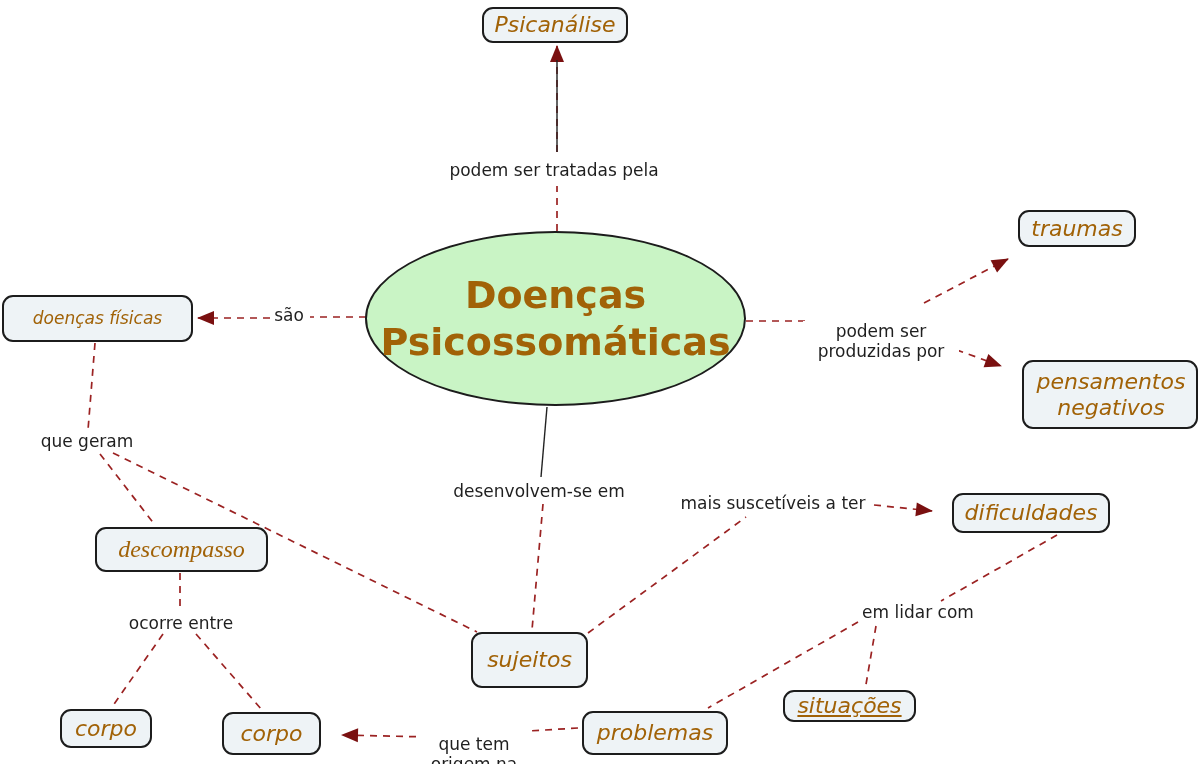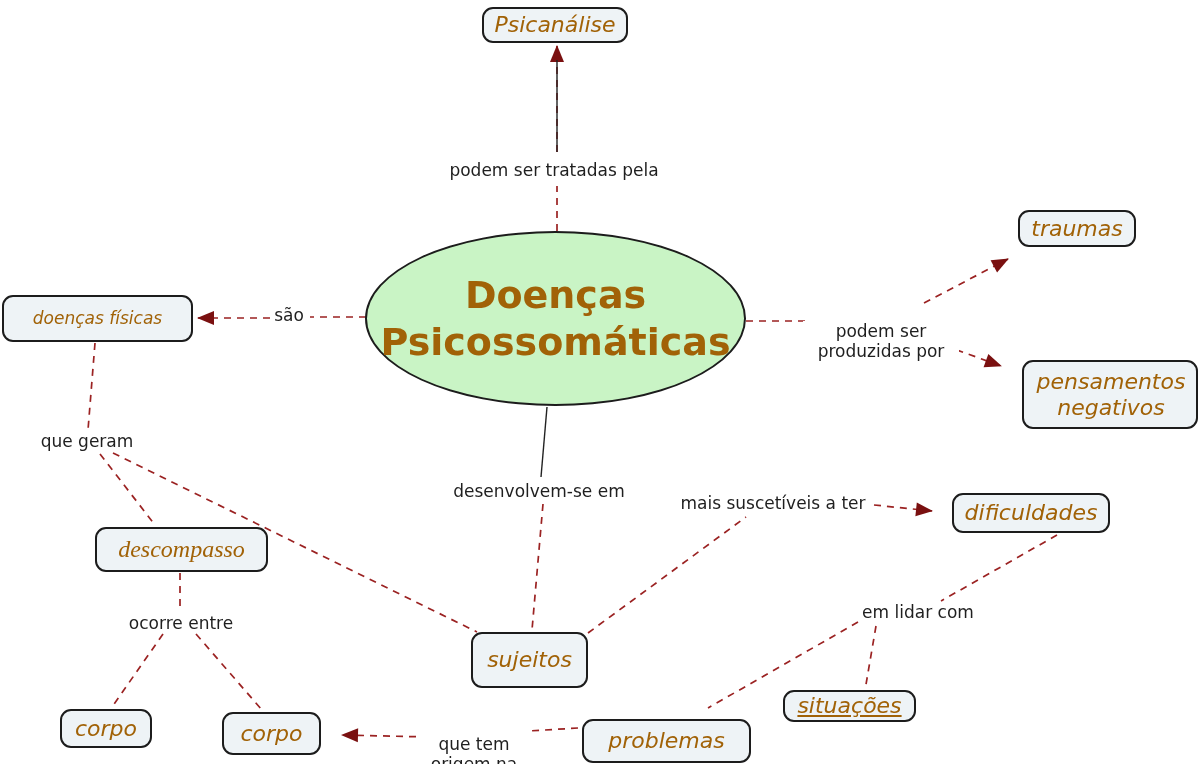--- a/index.html
+++ b/index.html
@@ -30,21 +30,21 @@
   .n-psicanalise  {left:482px;top:7px;  width:146px;height:36px;}
   .n-doencas      {left:2px;  top:295px;width:191px;height:47px;font-size:17px;}
   .n-traumas      {left:1018px;top:210px;width:118px;height:37px;}
   .n-pensamentos  {left:1022px;top:360px;width:176px;height:69px;padding-left:8px;}
   .n-descompasso  {left:95px; top:527px;width:173px;height:45px;font-size:24px;font-family:Liberation Serif, serif;}
   .n-sujeitos     {left:471px;top:632px;width:117px;height:56px;}
   .n-dificuldades {left:952px;top:493px;width:158px;height:40px;}
   .n-corpo        {left:60px; top:709px;width:92px; height:39px;}
   .n-mente        {left:222px;top:712px;width:99px; height:43px;}
   .n-situacoes    {left:783px;top:690px;width:133px;height:32px;text-decoration:underline;}
-  .n-problemas    {left:582px;top:711px;width:169px;height:44px;margin-top:8px;}
+  .n-problemas    {left:582px;top:711px;width:146px;height:44px;}
   .n-center       {left:365px;top:231px;width:381px;height:175px;}
   
   .l-tratadas   {left:554px;top:170px;}
   .l-sao        {left:289px;top:315px;}
   .l-produzidas {left:881px;top:321px;width:150px;}
   .l-quegeram   {left:87px; top:441px;}
   .l-desenvolvem{left:539px;top:491px;}
   .l-suscetiveis{left:773px;top:503px;}
   .l-ocorre     {left:181px;top:623px;}
   .l-emlidar    {left:918px;top:612px;}

